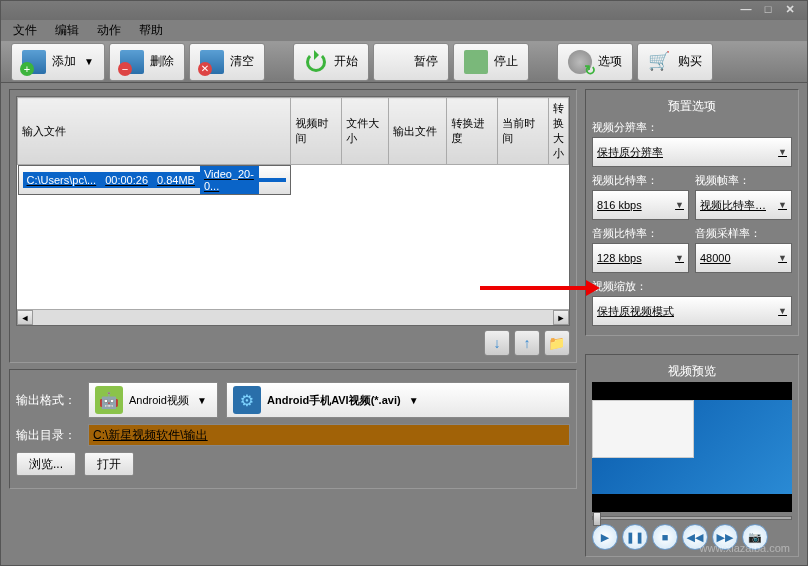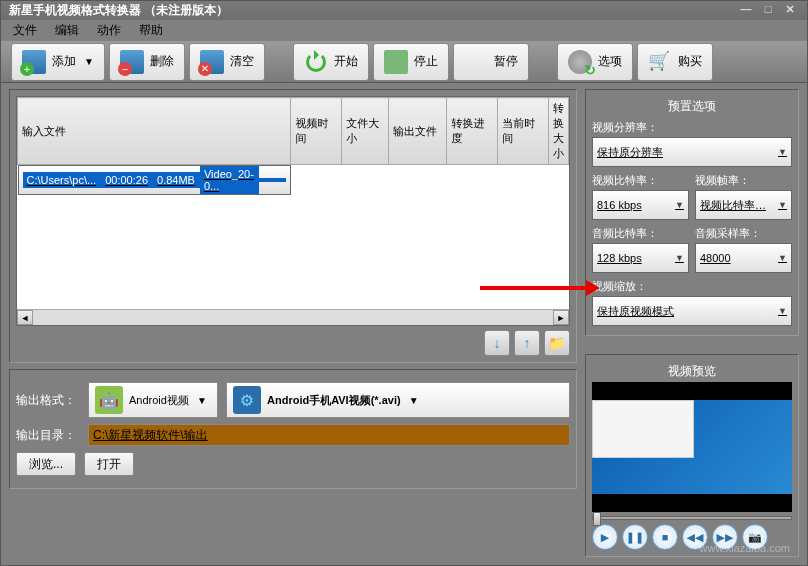--- a/index.html
+++ b/index.html
@@ -68,21 +68,20 @@
 .pbtn { width: 26px; height: 26px; background: radial-gradient(#fff,#cde4f5); border: 1px solid #6a9acb; border-radius: 50%; display: flex; align-items: center; justify-content: center; font-size: 11px; color: #2a6faa; cursor: pointer; }
 .arrow-annotation { position: absolute; top: 196px; left: 470px; width: 116px; height: 4px; background: #e00; z-index: 100; }
 .arrow-annotation::after { content: ""; position: absolute; right: -12px; top: -6px; border: 8px solid transparent; border-left: 14px solid #e00; }
 .watermark { position: absolute; right: 18px; bottom: 12px; color: rgba(255,255,255,0.4); font-size: 11px; z-index: 50; }
 </style>
 </head>
 <body>
 
 <div class="window">
   <div class="titlebar">
-    <span>新星手机视频格式转换器 （未注册版本）</span>
     <span class="spacer"></span>
     <span class="winbtn">—</span>
     <span class="winbtn">□</span>
     <span class="winbtn">✕</span>
   </div>
 
   <div class="menubar">
     <span>文件</span>
     <span>编辑</span>
     <span>动作</span>
@@ -104,26 +103,26 @@
           <span class="ic ic-clr"></span>
           <span>清空</span>
         </div>
     </div>
     <div class="tbgroup">
       <div class="tbbtn">
           <span class="ic ic-start"></span>
           <span>开始</span>
         </div>
       <div class="tbbtn">
+          <span class="ic ic-pause"></span>
+          <span>暂停</span>
+        </div>
+      <div class="tbbtn">
           <span class="ic ic-stop"></span>
           <span>停止</span>
-        </div>
-      <div class="tbbtn">
-          <span class="ic ic-pause"></span>
-          <span>暂停</span>
         </div>
     </div>
     <div class="tbgroup">
       <div class="tbbtn">
           <span class="ic ic-opt"></span>
           <span>选项</span>
         </div>
       <div class="tbbtn">
           <span class="ic ic-buy"></span>
           <span>购买</span>

